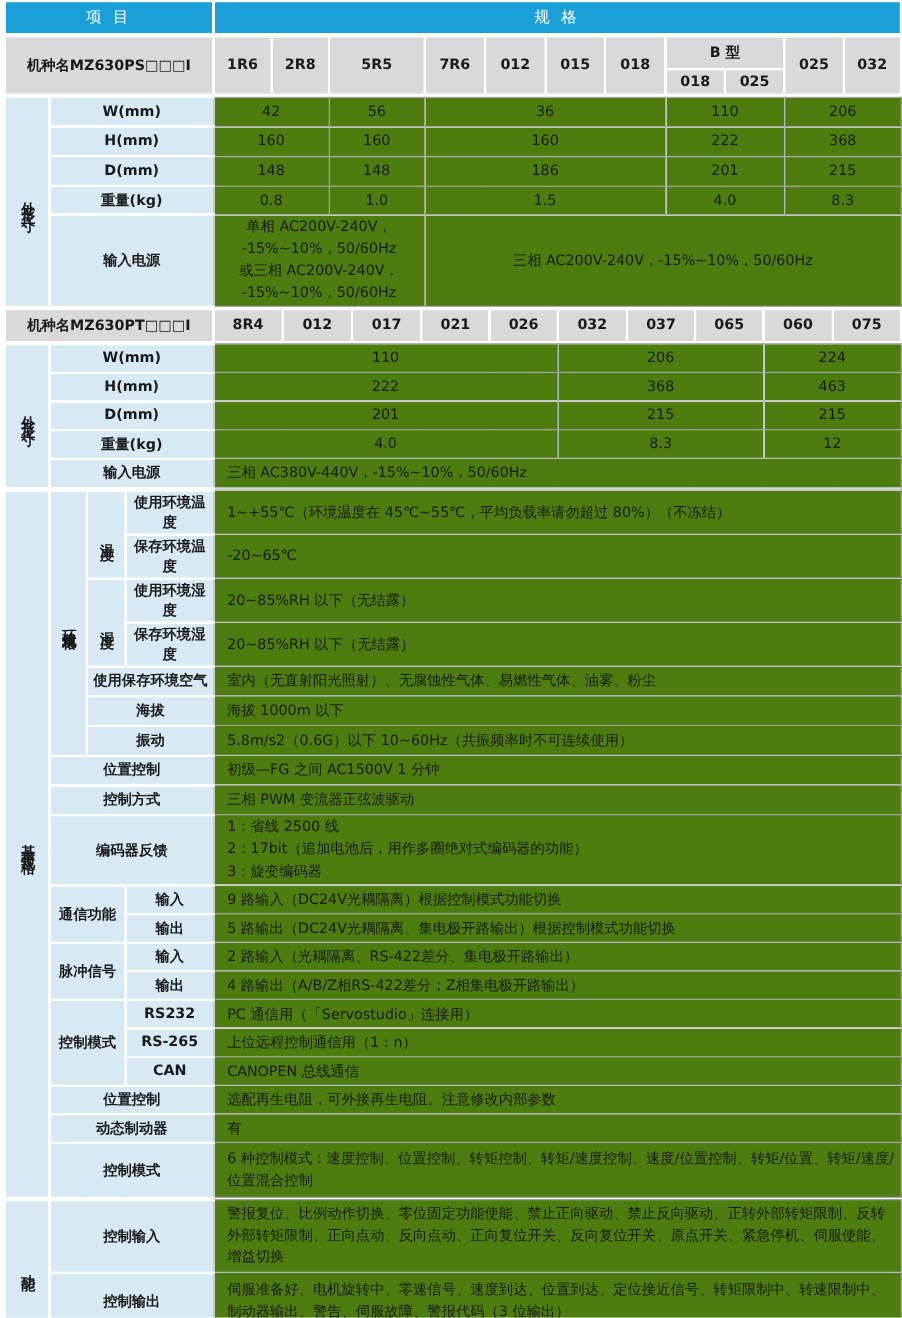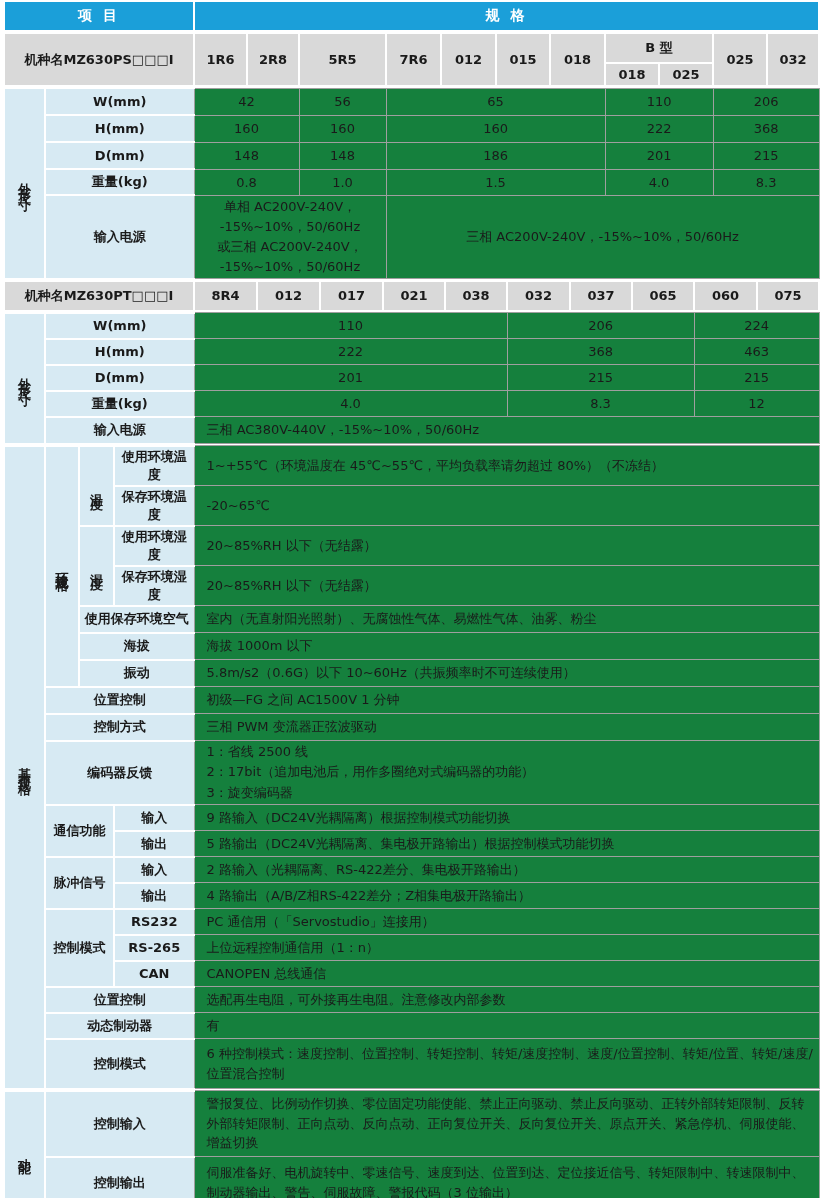--- a/index.html
+++ b/index.html
@@ -5,24 +5,24 @@
   html,body{margin:0;padding:0;background:#ffffff;width:820px;
     font-family:"DejaVu Sans","Liberation Sans",sans-serif;}
   .page{width:820px;height:1198px;overflow:hidden;background:#fff;}
   
   .titlebar{display:flex;align-items:center;gap:10px;padding:12px 0 10px 8px;height:35px;box-sizing:border-box;}
   .title-icon{width:23px;height:23px;border-radius:4px;background:#29abe2;display:flex;align-items:center;justify-content:center;flex:0 0 auto;}
   .title-text{color:#29abe2;font-size:21px;font-weight:bold;letter-spacing:2px;}
   
   table{border-collapse:collapse;table-layout:fixed;width:815px;margin-left:3px;}
   td{box-sizing:border-box;font-size:13px;color:#1a1a1a;padding:1px 2px;overflow:hidden;}
-  .c-blue{background:#1b9fd9;color:#fff;font-weight:bold;text-align:center;border:2px solid #fff;font-size:14px;letter-spacing:3px;}
+  .c-blue{background:#1b9fd9;color:#fff;font-weight:normal;text-align:center;border:2px solid #fff;font-size:14px;letter-spacing:3px;}
   .c-gray{background:#d9d9d9;font-weight:bold;text-align:center;border:2px solid #fff;}
   .c-lab{background:#d7eaf3;font-weight:bold;text-align:center;border:2px solid #fff;border-right:0;}
-  .c-val{background:#15803d;border:1px solid #9f9f9f;text-align:center;font-weight:500;}
+  .c-val{background:#4d7c0f;border:1px solid #9f9f9f;text-align:center;font-weight:500;}
   .c-val.lft{text-align:left;padding-left:12px;}
   .vert{writing-mode:vertical-rl;text-orientation:upright;letter-spacing:5px;margin:auto;line-height:1;}
   .vert2{writing-mode:vertical-rl;text-orientation:upright;letter-spacing:2px;margin:auto;line-height:1;}
   .pline{line-height:1.55;}
   .mline{line-height:1.5;text-align:left;padding-left:12px;}
 </style>
 </head>
 <body>
 <div class="page">
 
@@ -93,21 +93,21 @@
         <col style="width:52px">
   </colgroup>
   <tbody>
         <tr style="height:27px">
     <td class="c-lab" rowspan="5">
             <div class="vert">外形尺寸</div>
           </td>
     <td class="c-lab">W(mm)</td>
     <td class="c-val" colspan="2">42</td>
     <td class="c-val">56</td>
-    <td class="c-val" colspan="4">65</td>
+    <td class="c-val" colspan="4">36</td>
     <td class="c-val" colspan="2">110</td>
     <td class="c-val" colspan="2">206</td>
   </tr>
   <tr style="height:27px">
     <td class="c-lab">H(mm)</td>
     <td class="c-val" colspan="2">160</td>
     <td class="c-val">160</td>
     <td class="c-val" colspan="4">160</td>
     <td class="c-val" colspan="2">222</td>
     <td class="c-val" colspan="2">368</td>
@@ -155,21 +155,21 @@
         <col style="width:63px">
         <col style="width:62px">
   </colgroup>
   <tbody>
         <tr style="height:30px">
     <td class="c-gray">机种名MZ630PT□□□I</td>
     <td class="c-gray">8R4</td>
     <td class="c-gray">012</td>
     <td class="c-gray">017</td>
     <td class="c-gray">021</td>
-    <td class="c-gray">038</td>
+    <td class="c-gray">026</td>
     <td class="c-gray">032</td>
     <td class="c-gray">037</td>
     <td class="c-gray">065</td>
     <td class="c-gray">060</td>
     <td class="c-gray">075</td>
   </tr>
 </tbody>
     </table>
 
 <table>

